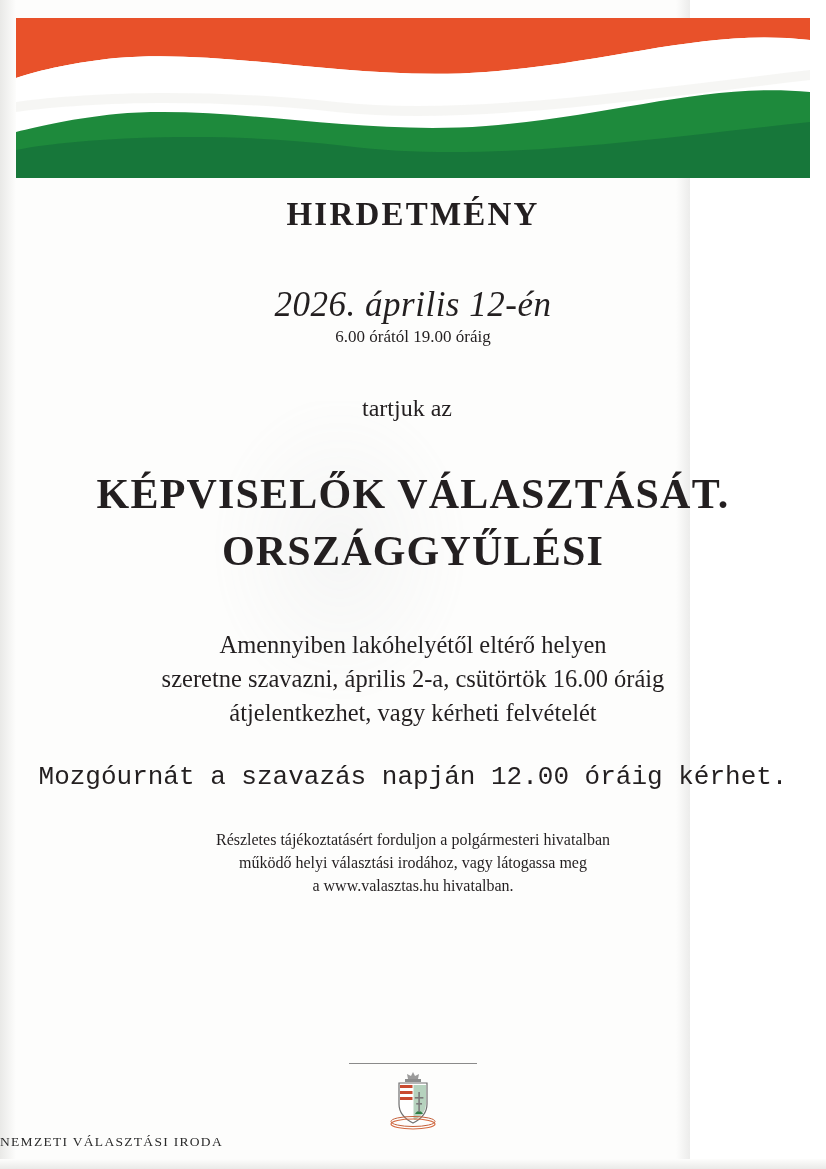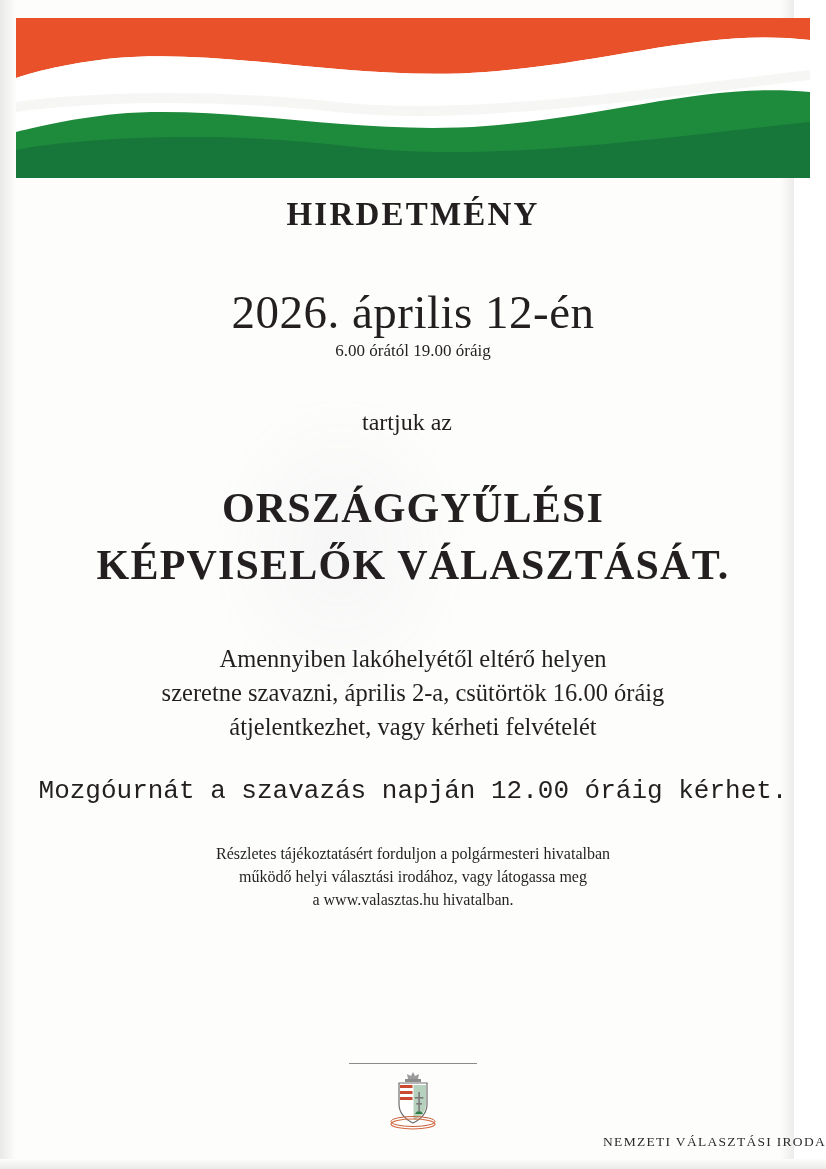--- a/index.html
+++ b/index.html
@@ -11,21 +11,21 @@
     width: 826px;
     height: 1169px;
     font-family: "Liberation Serif", serif;
     color: #231f20;
     position: relative;
     overflow: hidden;
   }
   .page {
     position: absolute;
     left: 0; top: 0;
-    width: 794px;
+    width: 690px;
     height: 1169px;
     background: #fdfdfc;
   }
   
   .scan-edge-left {
     position: absolute;
     left: 0; top: 0;
     width: 16px; height: 1169px;
     background: linear-gradient(to right, #e9e9e7, #fdfdfc);
   }
@@ -73,23 +73,24 @@
     width: 826px;
     text-align: center;
   }
   .t-title {
     font-size: 33px;
     font-weight: bold;
     letter-spacing: 2.2px;
     margin: 0 0 52px 0;
   }
   .t-date {
-    font-size: 47px;
+    font-size: 35px;
     margin: 0 0 2px 0;
     letter-spacing: 0.5px;
+    font-style: italic;
   }
   .t-hours {
     font-size: 17px;
     margin: 0 0 48px 0;
   }
   .t-lead {
     font-size: 24px;
     margin: 0 12px 44px 0;
   }
   .t-big {
@@ -123,21 +124,21 @@
     top: 1063px;
     width: 128px;
     height: 1px;
     background: #8a8a8a;
   }
   .footer {
     position: absolute;
     left: 0;
     top: 1070px;
     width: 826px;
-    text-align: right;
+    text-align: left;
   }
   .crest {
     width: 56px;
     height: 62px;
     margin: 0 auto 2px auto;
     display: block;
   }
   .footer-label {
     font-size: 13.5px;
     letter-spacing: 1.3px;
@@ -175,22 +176,22 @@
 
   <div class="content">
     <div class="t-title">HIRDETMÉNY</div>
 
     <div class="t-date">2026. április 12-én</div>
     <div class="t-hours">6.00 órától 19.00 óráig</div>
 
     <div class="t-lead">tartjuk az</div>
 
     <div class="t-big">
+      <div>KÉPVISELŐK VÁLASZTÁSÁT.</div>
       <div>ORSZÁGGYŰLÉSI</div>
-      <div>KÉPVISELŐK VÁLASZTÁSÁT.</div>
     </div>
 
     <div class="t-para">
       <div>Amennyiben lakóhelyétől eltérő helyen</div>
       <div>szeretne szavazni, április 2-a, csütörtök 16.00 óráig</div>
       <div>átjelentkezhet, vagy kérheti felvételét</div>
     </div>
 
     <div class="t-strong-line">Mozgóurnát a szavazás napján 12.00 óráig kérhet.</div>
 

